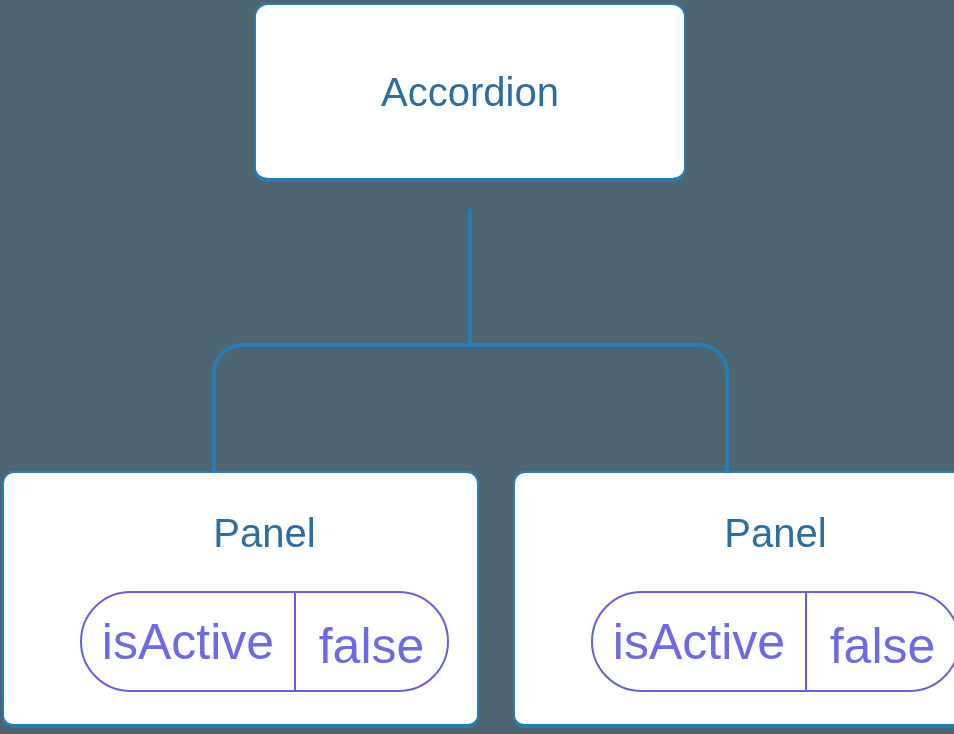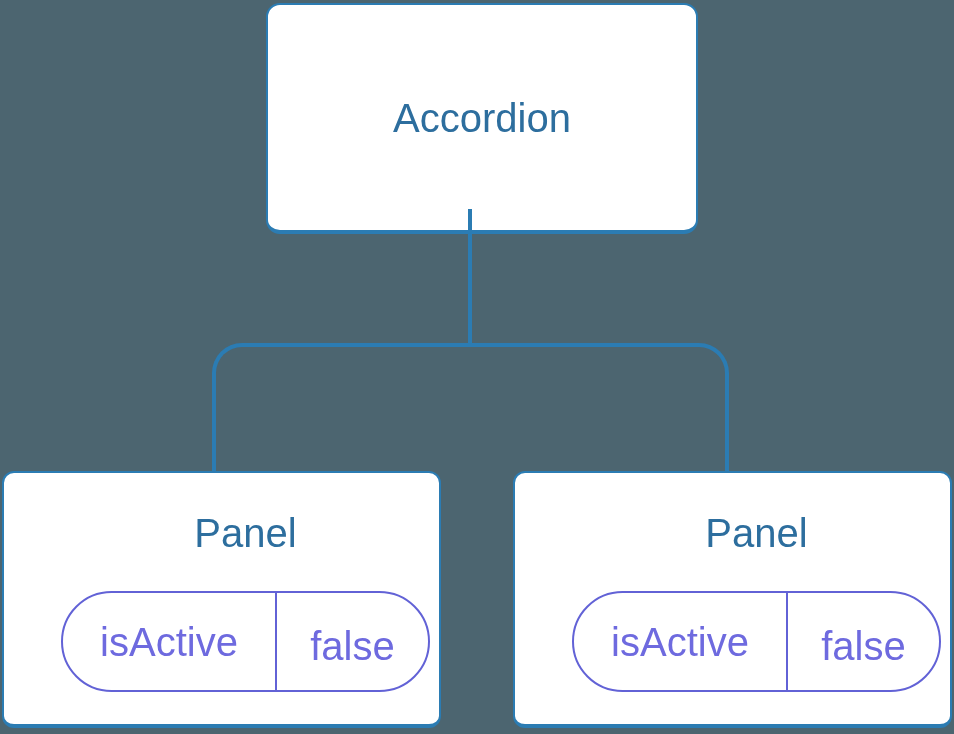--- a/index.html
+++ b/index.html
@@ -20,30 +20,29 @@
     position: absolute;
     background: var(--node-fill, #FFFFFF);
     border: 2px solid var(--line-blue, #2B7CB3);
     border-bottom-width: 4px;
     box-sizing: border-box;
   }
   .root-node {
     left: 254px;
     top: 3px;
     width: 432px;
-    height: 231px;
+    height: 179px;
     border-radius: 14px;
     display: flex;
     align-items: center;
     justify-content: center;
-    margin-left: 12px;
   }
   .panel-node {
     top: 471px;
-    width: 439px;
+    width: 477px;
     height: 257px;
     border-radius: 12px;
     display: flex;
     flex-direction: column;
     align-items: center;
     padding-left: 48px;
   }
   .panel-node.left  { left: 2px; }
   .panel-node.right { left: 513px; }
 
@@ -87,21 +86,21 @@
     box-sizing: border-box;
     display: flex;
     align-items: stretch;
     background: var(--node-fill, #FFFFFF);
   }
   .state-cell {
     display: flex;
     align-items: center;
     justify-content: center;
     color: var(--pill-text-purple, #6E6ADF);
-    font-size: 40px;
+    font-size: 50px;
     line-height: 1;
     white-space: nowrap;
   }
   .state-key {
     flex: 0 0 212px;
     border-right: 2px solid var(--pill-purple, #6262D6);
   }
   .state-value { flex: 1 1 auto; margin-top: 8px; }
 </style>
 </head>

